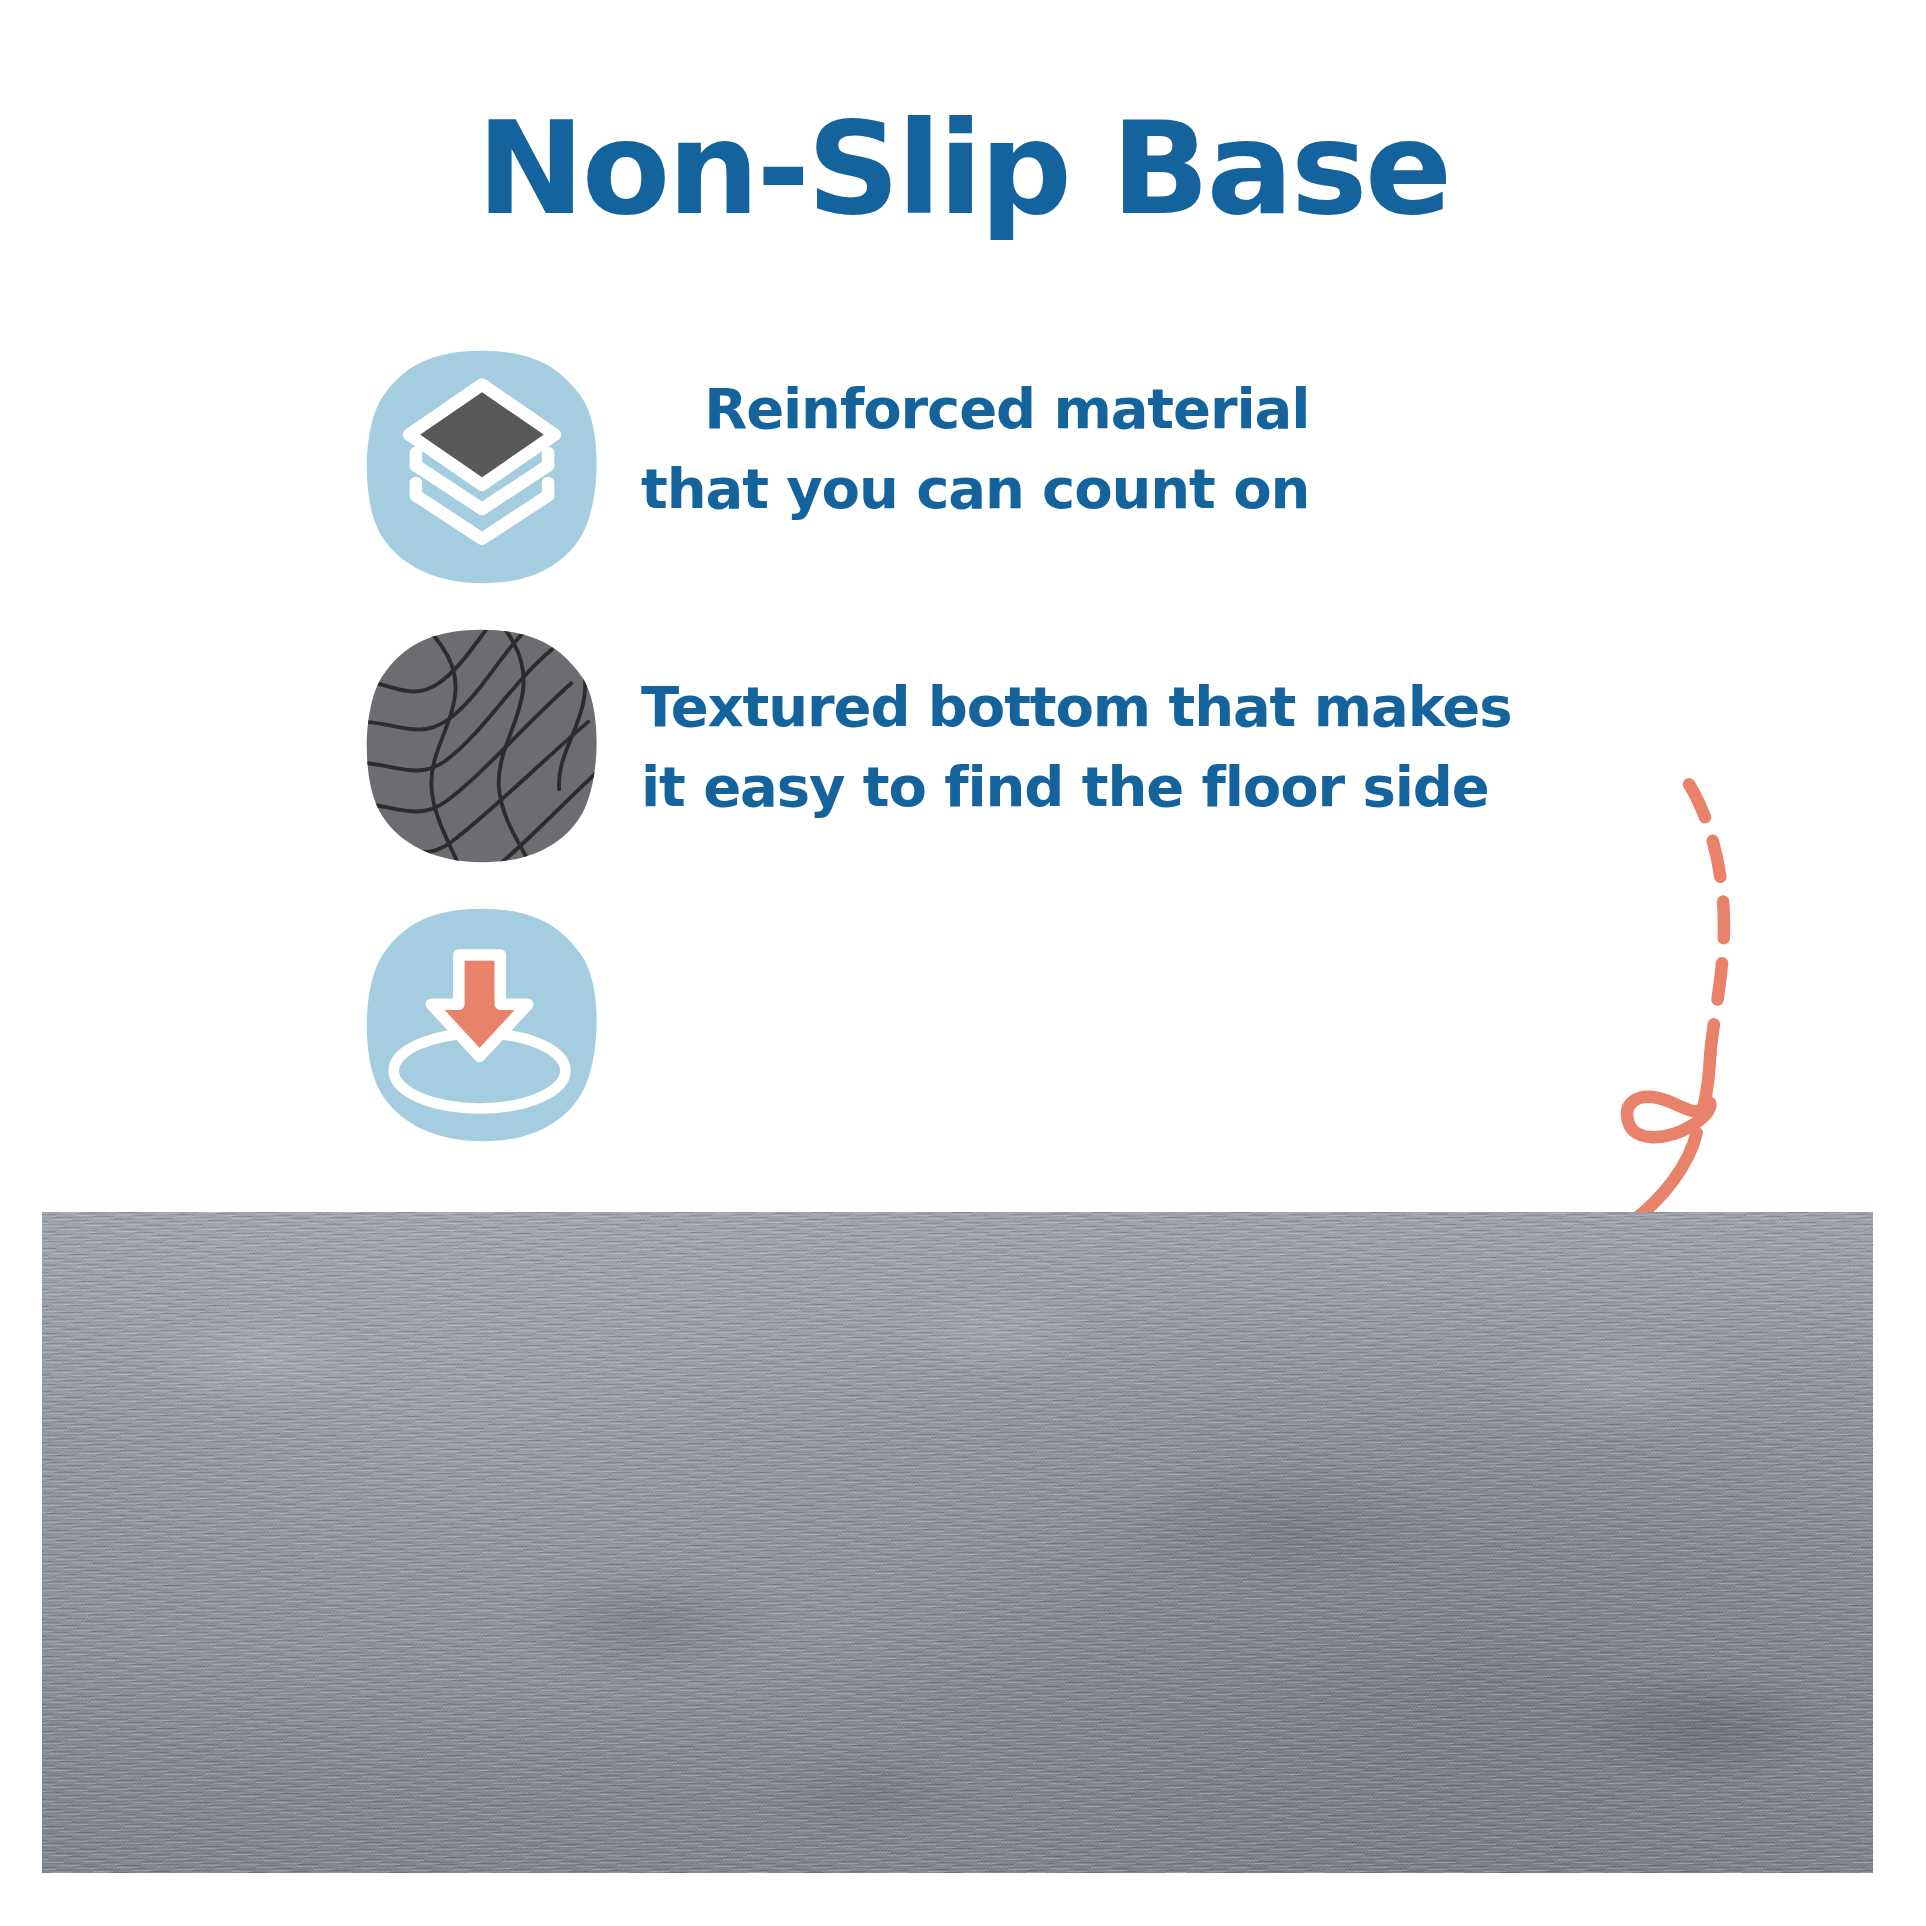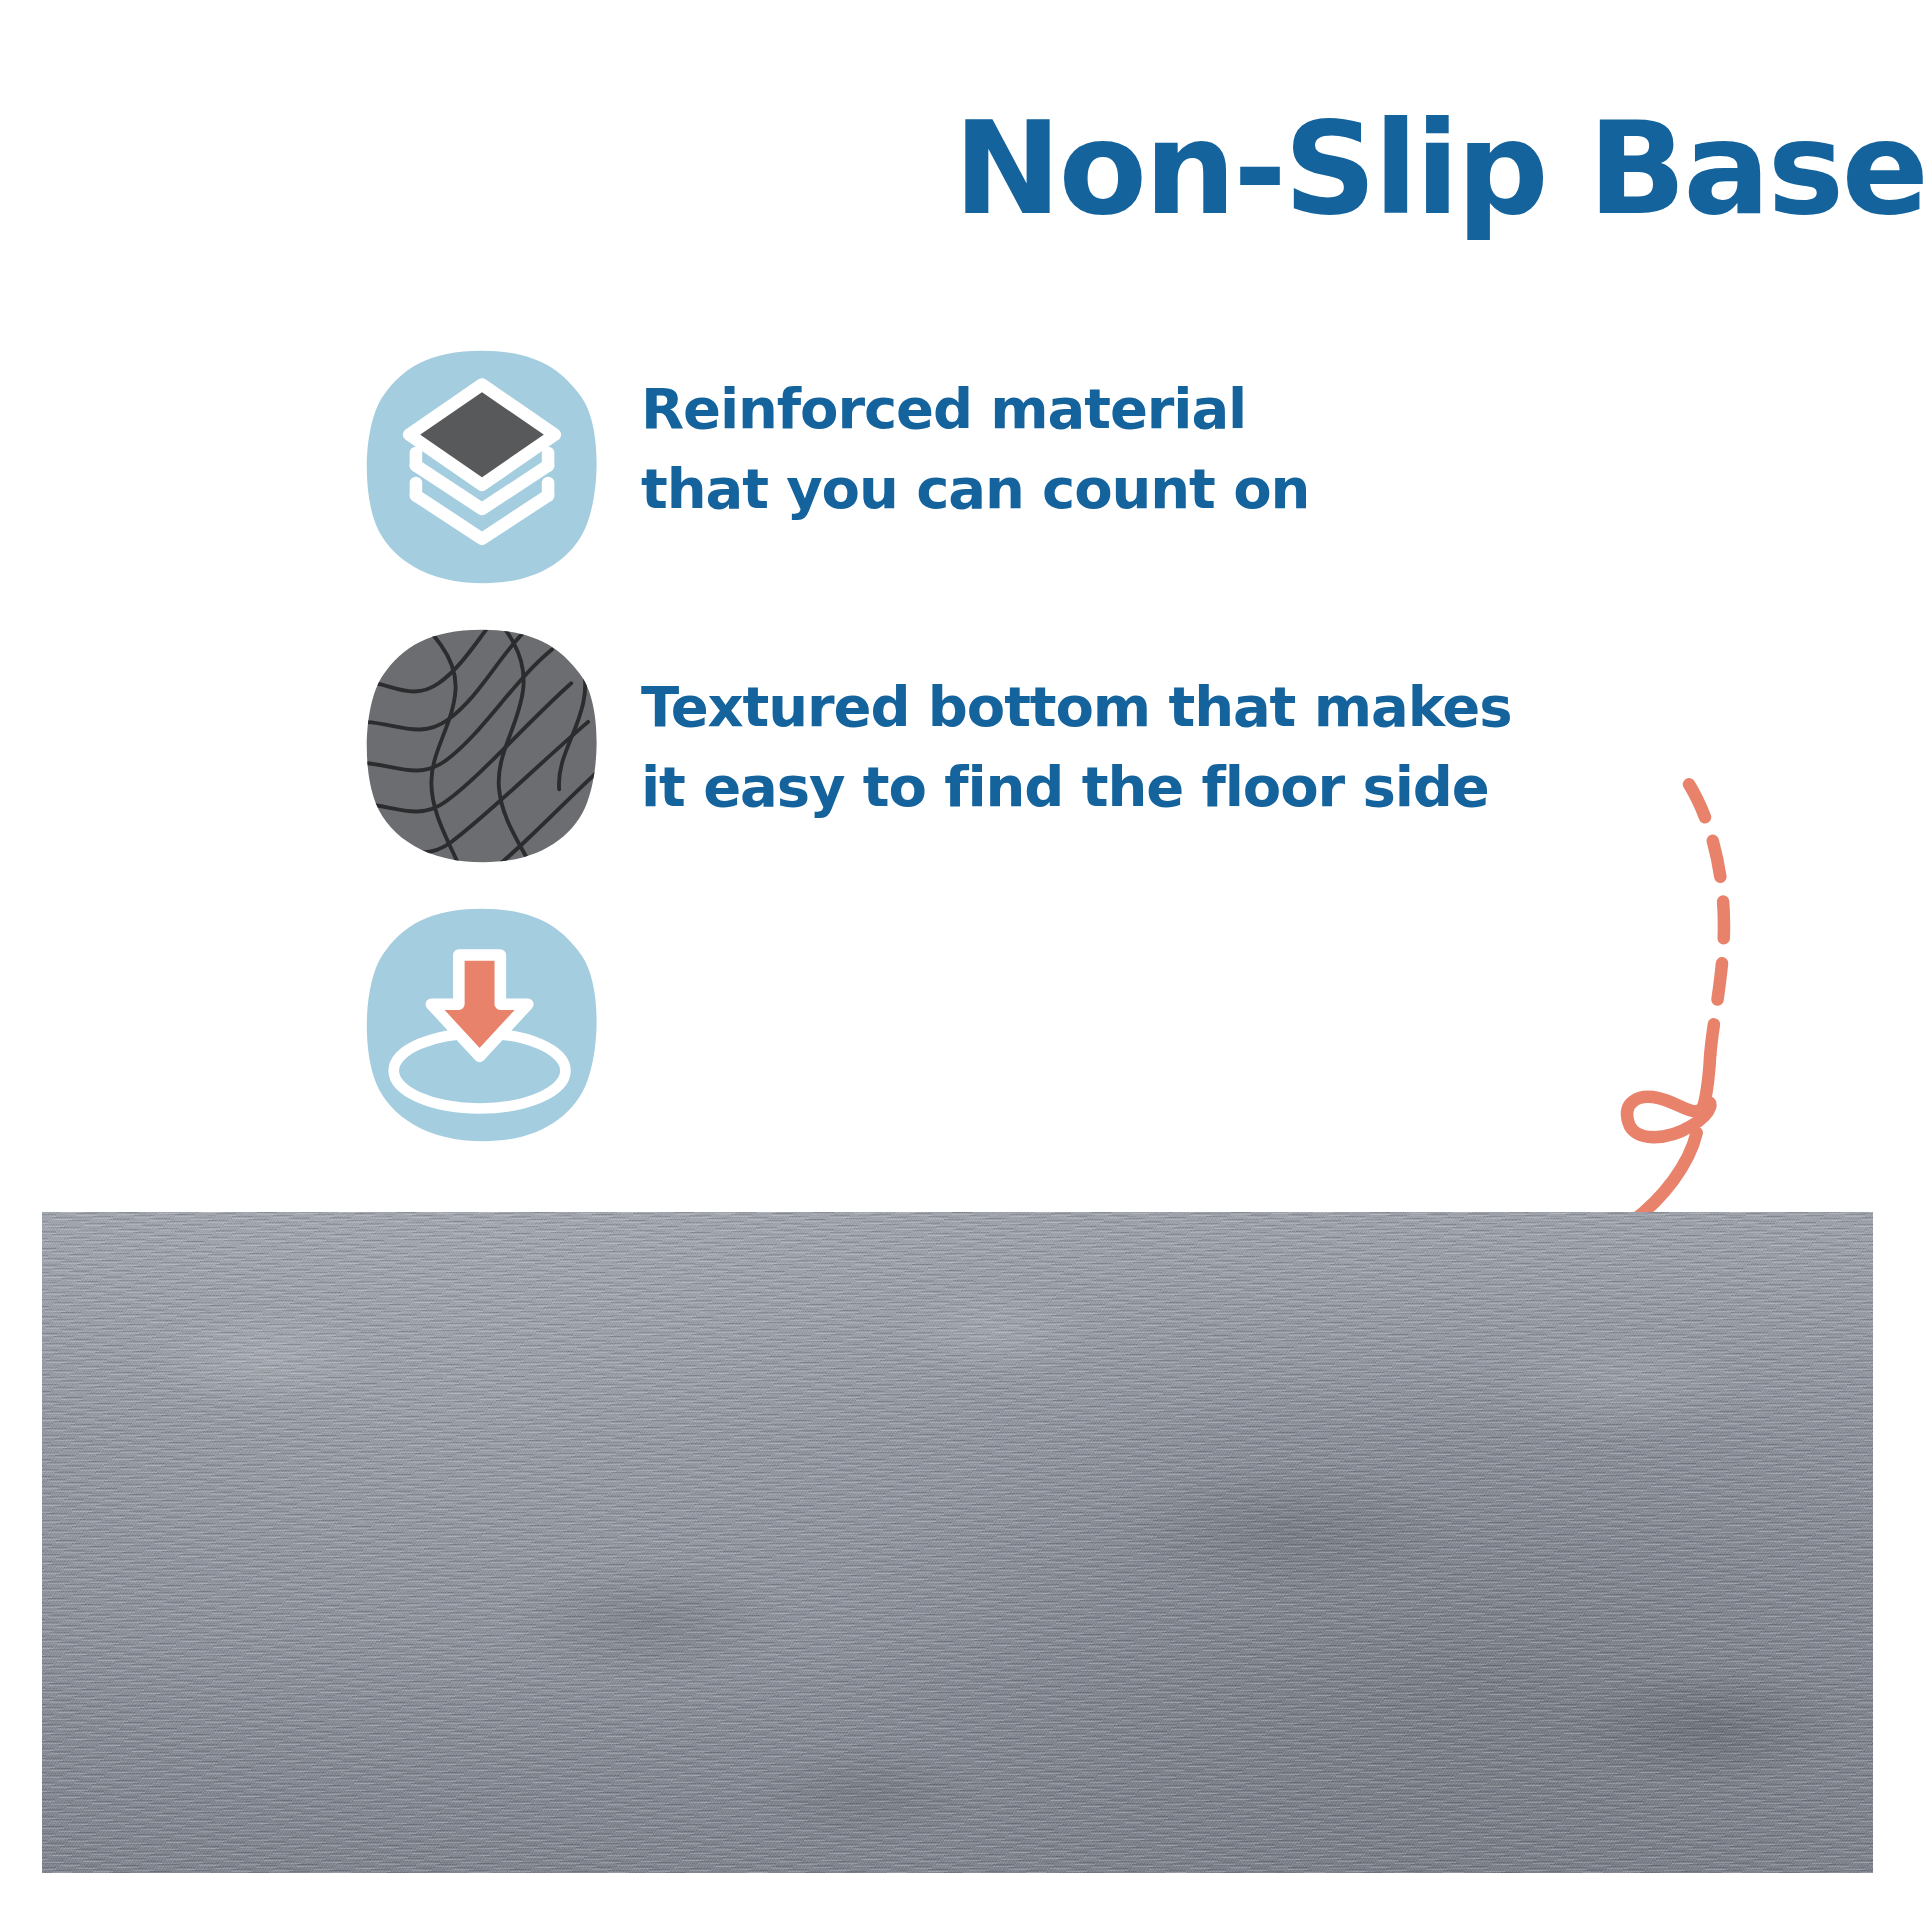--- a/index.html
+++ b/index.html
@@ -24,21 +24,21 @@
     height: 1926px;
     background: #ffffff;
   }
 
   
   #page-title {
     position: absolute;
     left: 0;
     top: 101px;
     width: 1926px;
-    text-align: right;
+    text-align: center;
     font-family: "DejaVu Sans", "Liberation Sans", sans-serif;
     font-weight: 700;
     font-size: 129px;
     letter-spacing: -2.9px;
     line-height: 1.05;
     color: #15639C;
     white-space: nowrap;
   }
 
   
@@ -76,21 +76,21 @@
     font-size: 56px;
     line-height: 1.42;
     letter-spacing: -1.1px;
     color: #15639C;
     white-space: pre-line;
   }
   .feature-row.row-2 .feature-text { top: 44px; }
   .feature-row.row-3 .feature-text { top: 29px; }
 
   
-  #row-1 { top: 0; }
+  #row-1 { top: 0; text-align: right; }
 
   
   #curly-arrow {
     position: absolute;
     left: 1560px;
     top: 766px;
     width: 337px;
     height: 568px;
     pointer-events: none;
   }

